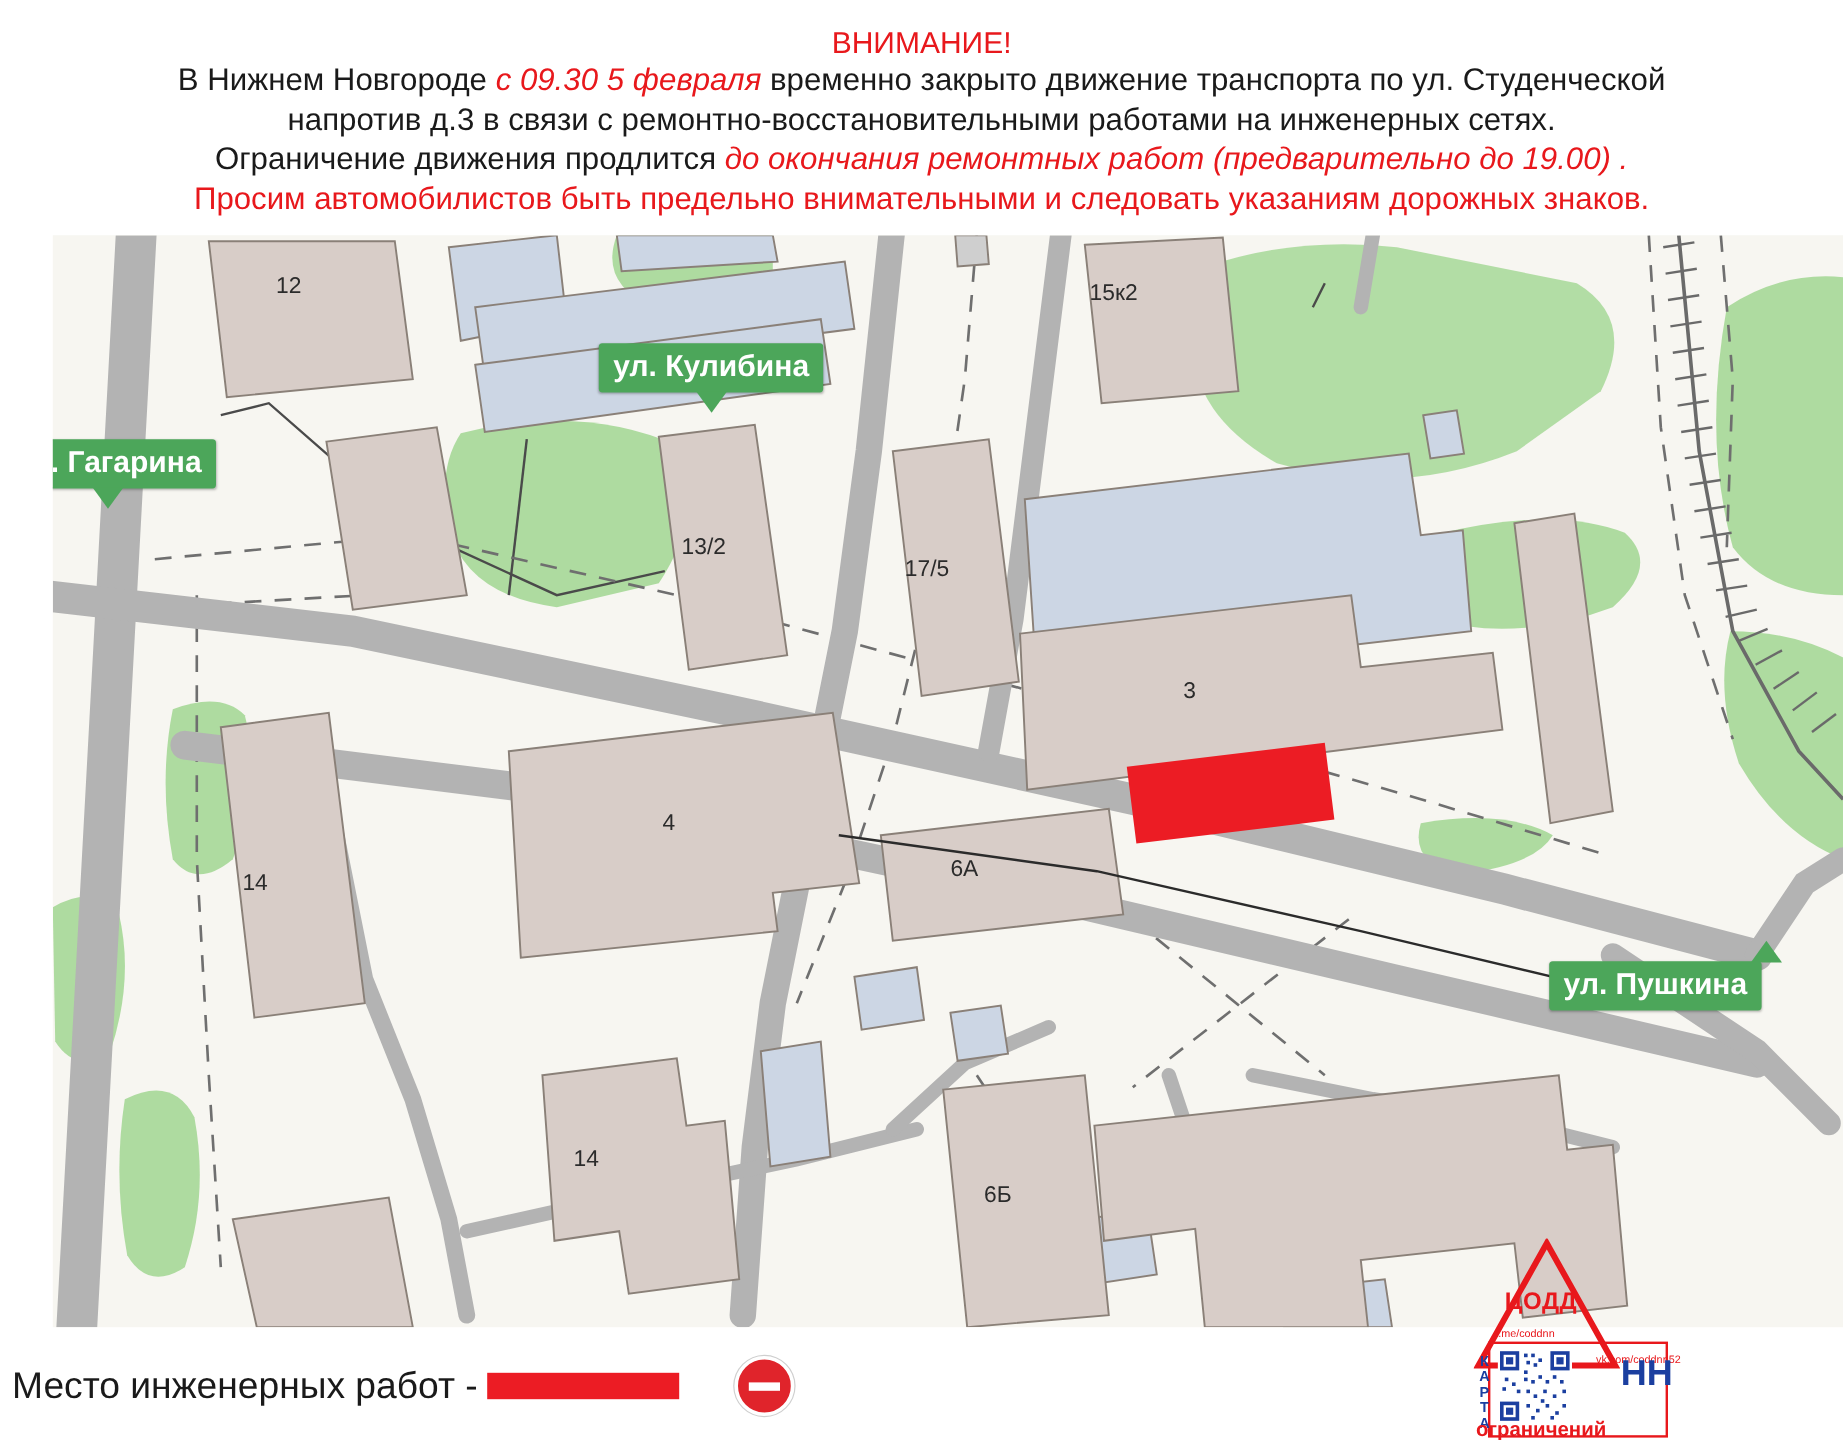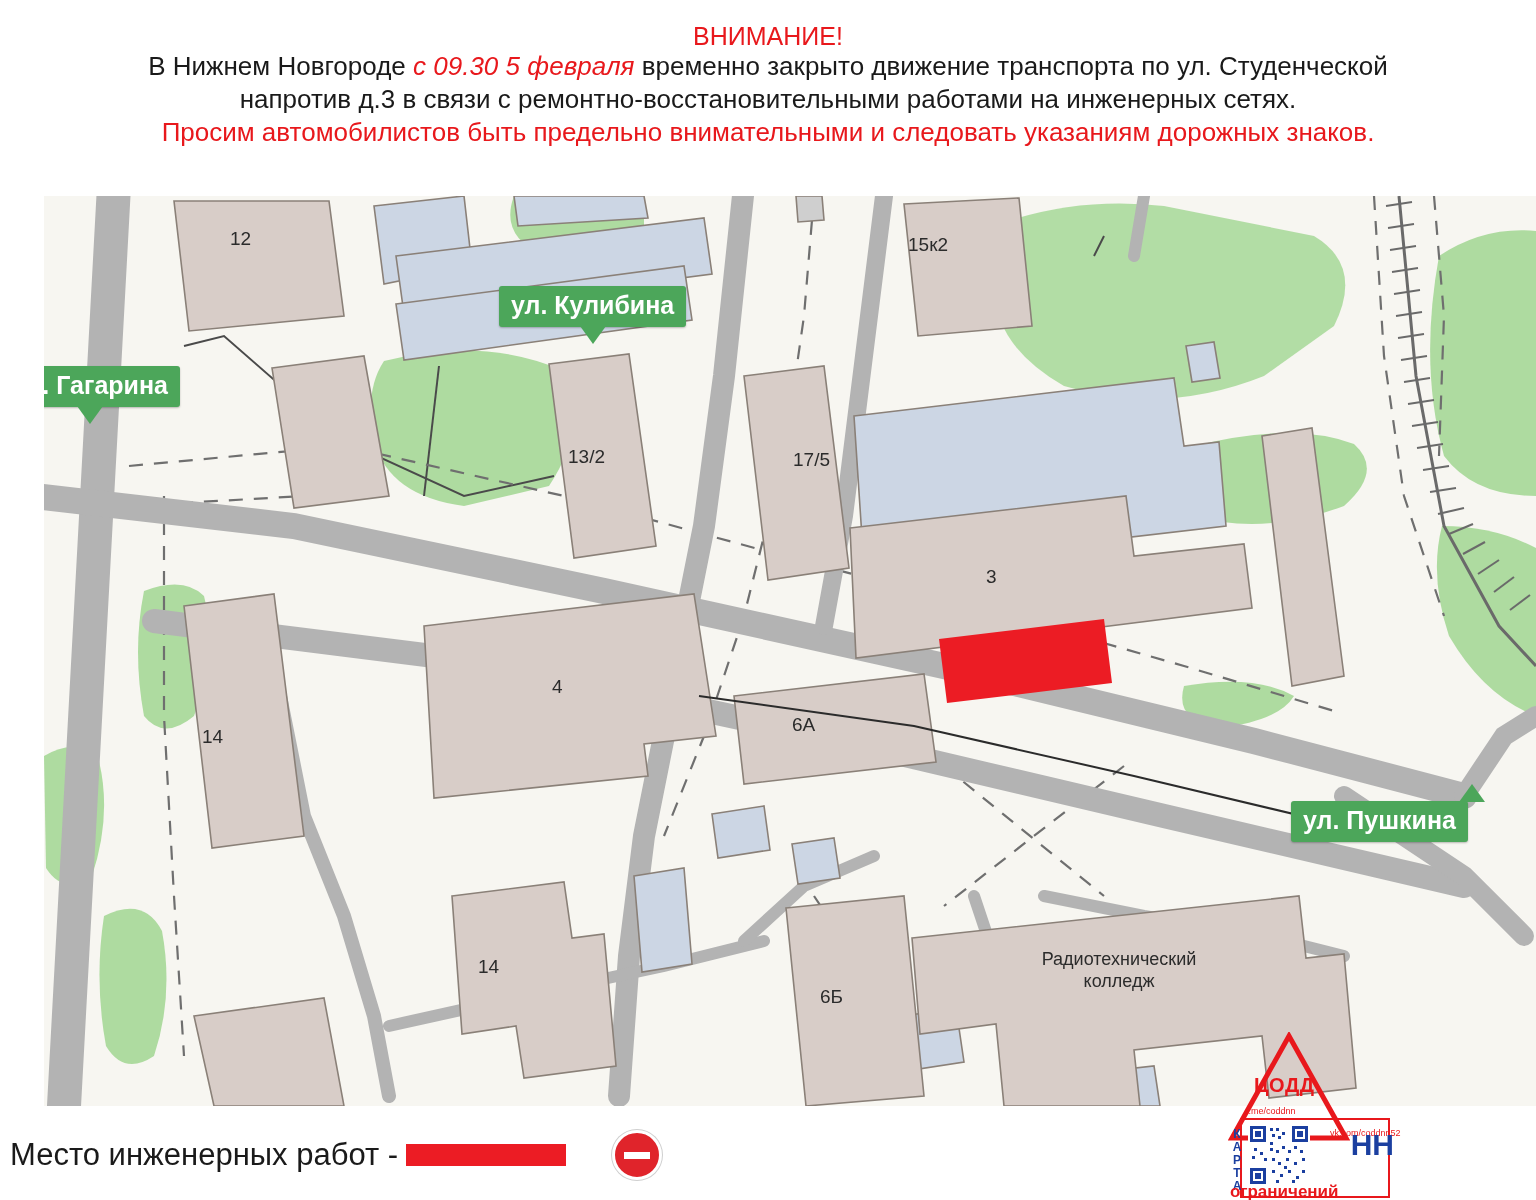--- a/index.html
+++ b/index.html
@@ -237,20 +237,23 @@
 <body>
 
 <div class="page">
 
   <div class="notice">
     <div class="notice-title">ВНИМАНИЕ!</div>
     <div class="notice-line">
       <span>В Нижнем Новгороде </span><span class="red">с 09.30 5 февраля</span><span> временно закрыто движение транспорта по ул. Студенческой</span>
     </div>
     <div class="notice-line">напротив д.3 в связи с ремонтно-восстановительными работами на инженерных сетях.</div>
+    <div class="notice-line">
+      <span>Ограничение движения продлится </span><span class="red">до окончания ремонтных работ (предварительно до 19.00) .</span>
+    </div>
     <div class="notice-line allred">Просим автомобилистов быть предельно внимательными и следовать указаниям дорожных знаков.</div>
   </div>
 
   <div class="map-edge-left"></div>
 
   <div class="map">
     <svg class="svgwrap" viewBox="0 0 1492 910" preserveAspectRatio="none">
 
       <rect x="0" y="0" width="1492" height="910" fill="#f7f6f1"></rect>
 
@@ -415,32 +418,28 @@
 
 
     <div class="plate" style="left:1247px; top:605px;">
       <span>ул. Пушкина</span>
       <span class="pin up" style="margin-left:80px;"></span>
     </div>
 
     <div class="bnum" style="left:186px; top:32px;">12</div>
     <div class="bnum" style="left:864px; top:38px;">15к2</div>
     <div class="bnum" style="left:524px; top:250px;">13/2</div>
-    <div class="bnum" style="left:710px; top:253px;margin-left:39px;">17/5</div>
+    <div class="bnum" style="left:710px; top:268px;">17/5</div>
     <div class="bnum" style="left:942px; top:370px;">3</div>
     <div class="bnum" style="left:508px; top:480px;">4</div>
     <div class="bnum" style="left:748px; top:518px;">6А</div>
     <div class="bnum" style="left:158px; top:530px;">14</div>
     <div class="bnum" style="left:434px; top:760px;">14</div>
     <div class="bnum" style="left:776px; top:790px;">6Б</div>
 
-    <div class="bname" style="left:960px; top:752px; width:230px;">
-      <div>Радиотехнический</div>
-      <div>колледж</div>
-    </div>
   </div>
 
   <div class="legend">
     <span class="legend-text">Место инженерных работ -</span>
     <span class="legend-bar"></span>
     <span class="legend-sign"></span>
   </div>
 
   <div class="logo">
     <svg class="tri" viewBox="0 0 122 112">

